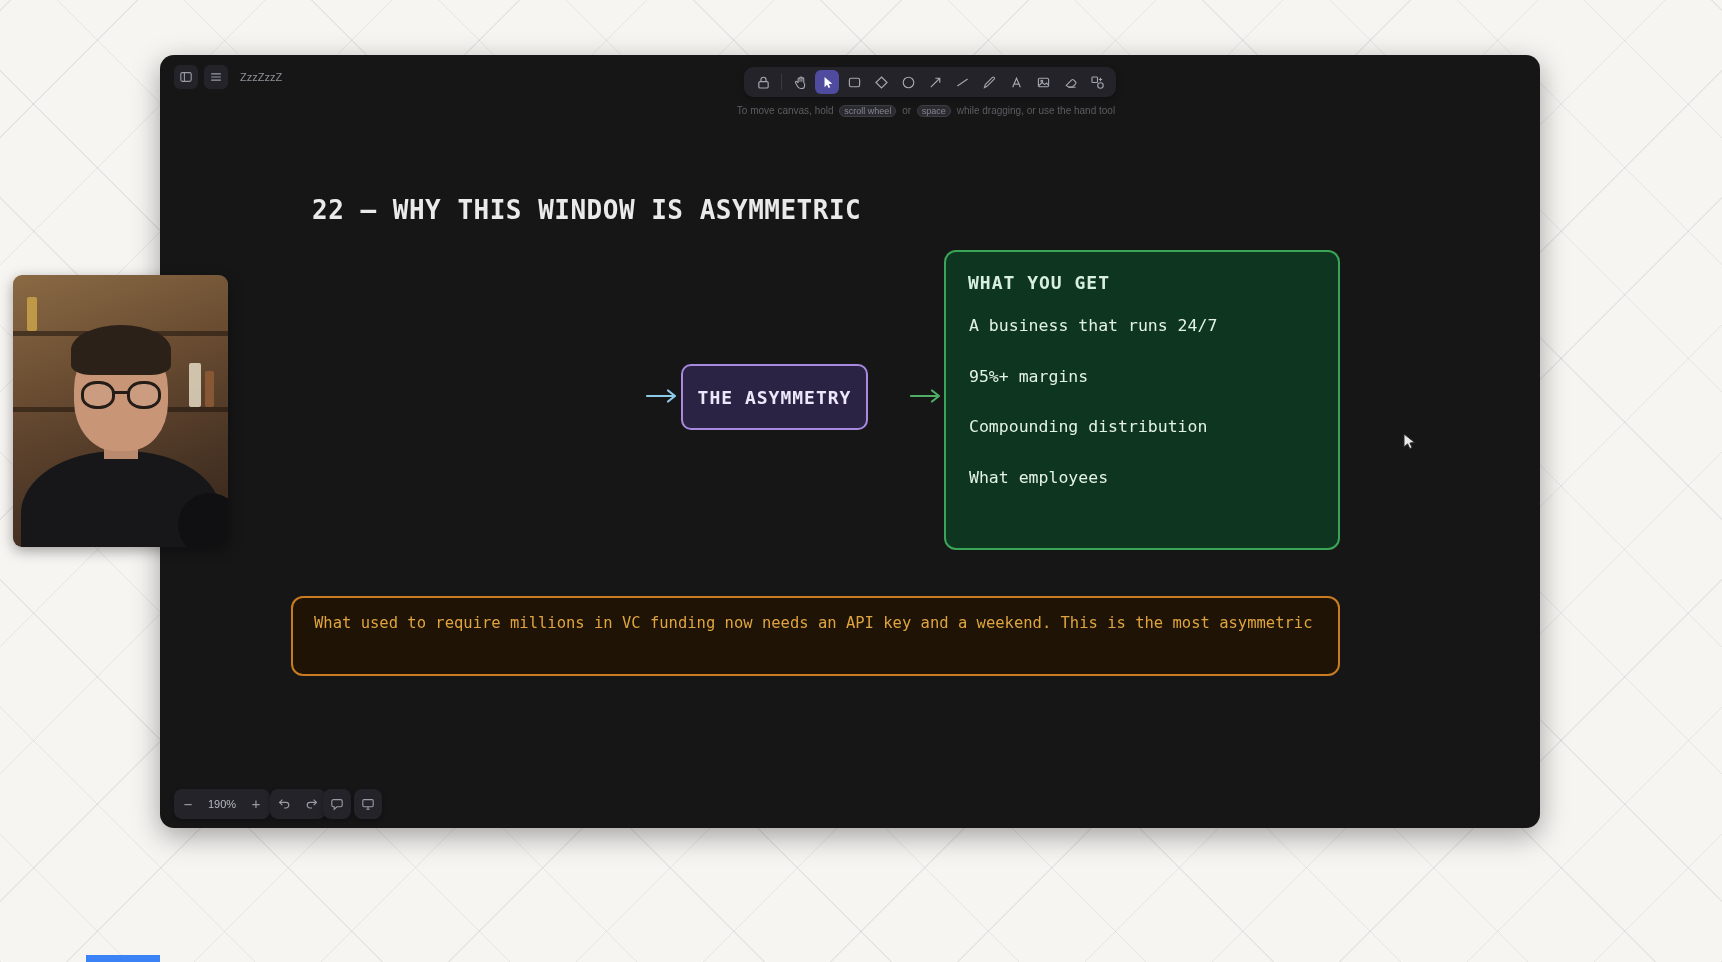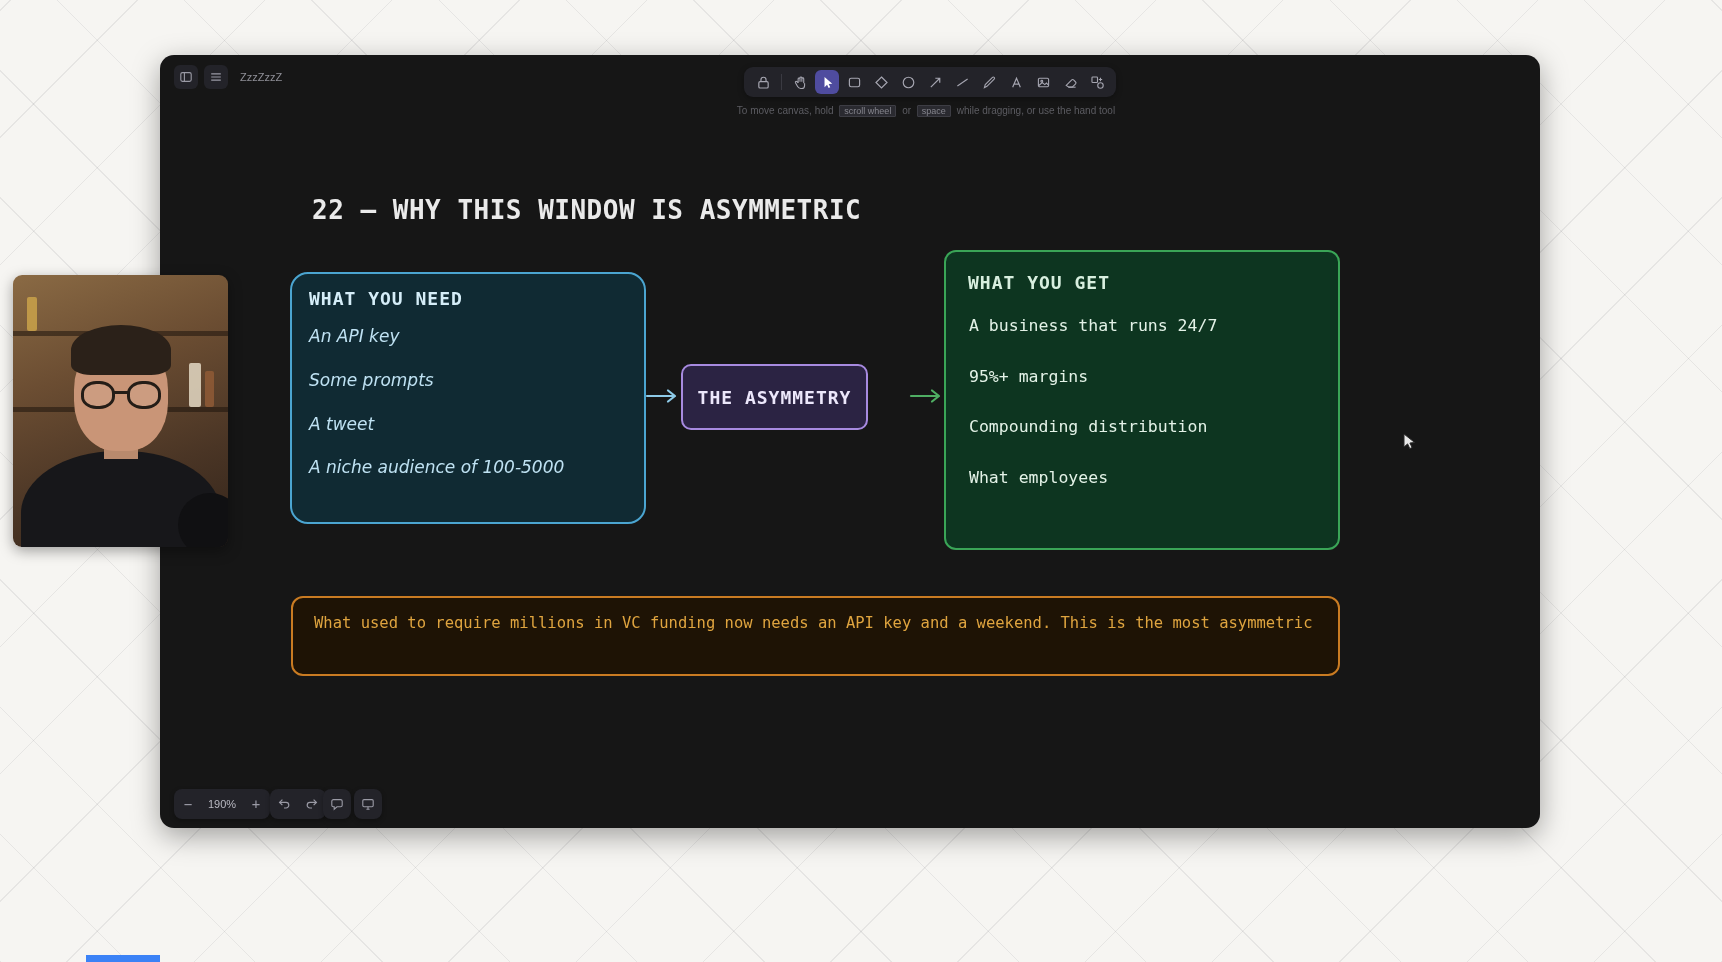--- a/index.html
+++ b/index.html
@@ -42,21 +42,21 @@
   .tool-btn.active { background:#4f4c9f; color:#ffffff; }
   .tb-divider { width:1px; height:16px; background:#3a3a42; margin:0 3px; }
 
   
   .canvas-hint {
     position:absolute; left:416px; top:50px; width:700px; text-align:center;
     font-family:"Liberation Sans", sans-serif; font-size:10px; color:#5c5c62;
   }
   .canvas-hint kbd {
     display:inline-block; border:1px solid #3d3d44; background:#2a2a30; color:#85858d;
-    border-radius:1px; padding:0 4px; font-size:9px; font-family:"Liberation Sans", sans-serif; margin:0 3px;
+    border-radius:6px; padding:0 4px; font-size:9px; font-family:"Liberation Sans", sans-serif; margin:0 3px;
   }
 
   
   .slide-title {
     position:absolute; left:152px; top:140px;
     font-size:26px; font-weight:bold; letter-spacing:0.5px; color:#eaeaea; white-space:nowrap;
   }
 
   .need-box {
     position:absolute; left:130px; top:217px; width:356px; height:252px;
@@ -251,27 +251,20 @@
     <div class="canvas-hint">
       <span>To move canvas, hold</span>
       <kbd>scroll wheel</kbd>
       <span>or</span>
       <kbd>space</kbd>
       <span>while dragging, or use the hand tool</span>
     </div>
 
     <div class="slide-title">22 — WHY THIS WINDOW IS ASYMMETRIC</div>
 
-    <div class="need-box">
-      <div class="need-heading">WHAT YOU NEED</div>
-      <div class="nb-item t0">An API key</div>
-      <div class="nb-item t1">Some prompts</div>
-      <div class="nb-item t2">A tweet</div>
-      <div class="nb-item t3">A niche audience of 100-5000</div>
-    </div>
 
     <svg class="arrow-svg" style="left:484px; top:330px;" width="40" height="22" viewBox="0 0 40 22">
       <path d="M3 11h27" stroke="#8ecbe8" stroke-width="2.2" stroke-linecap="round" fill="none"></path>
       <path d="M24 5.5 31 11l-7 5.5" stroke="#8ecbe8" stroke-width="2.2" stroke-linecap="round" stroke-linejoin="round" fill="none"></path>
     </svg>
 
     <div class="asymmetry-box">
       <span class="asymmetry-label">THE ASYMMETRY</span>
     </div>
 

